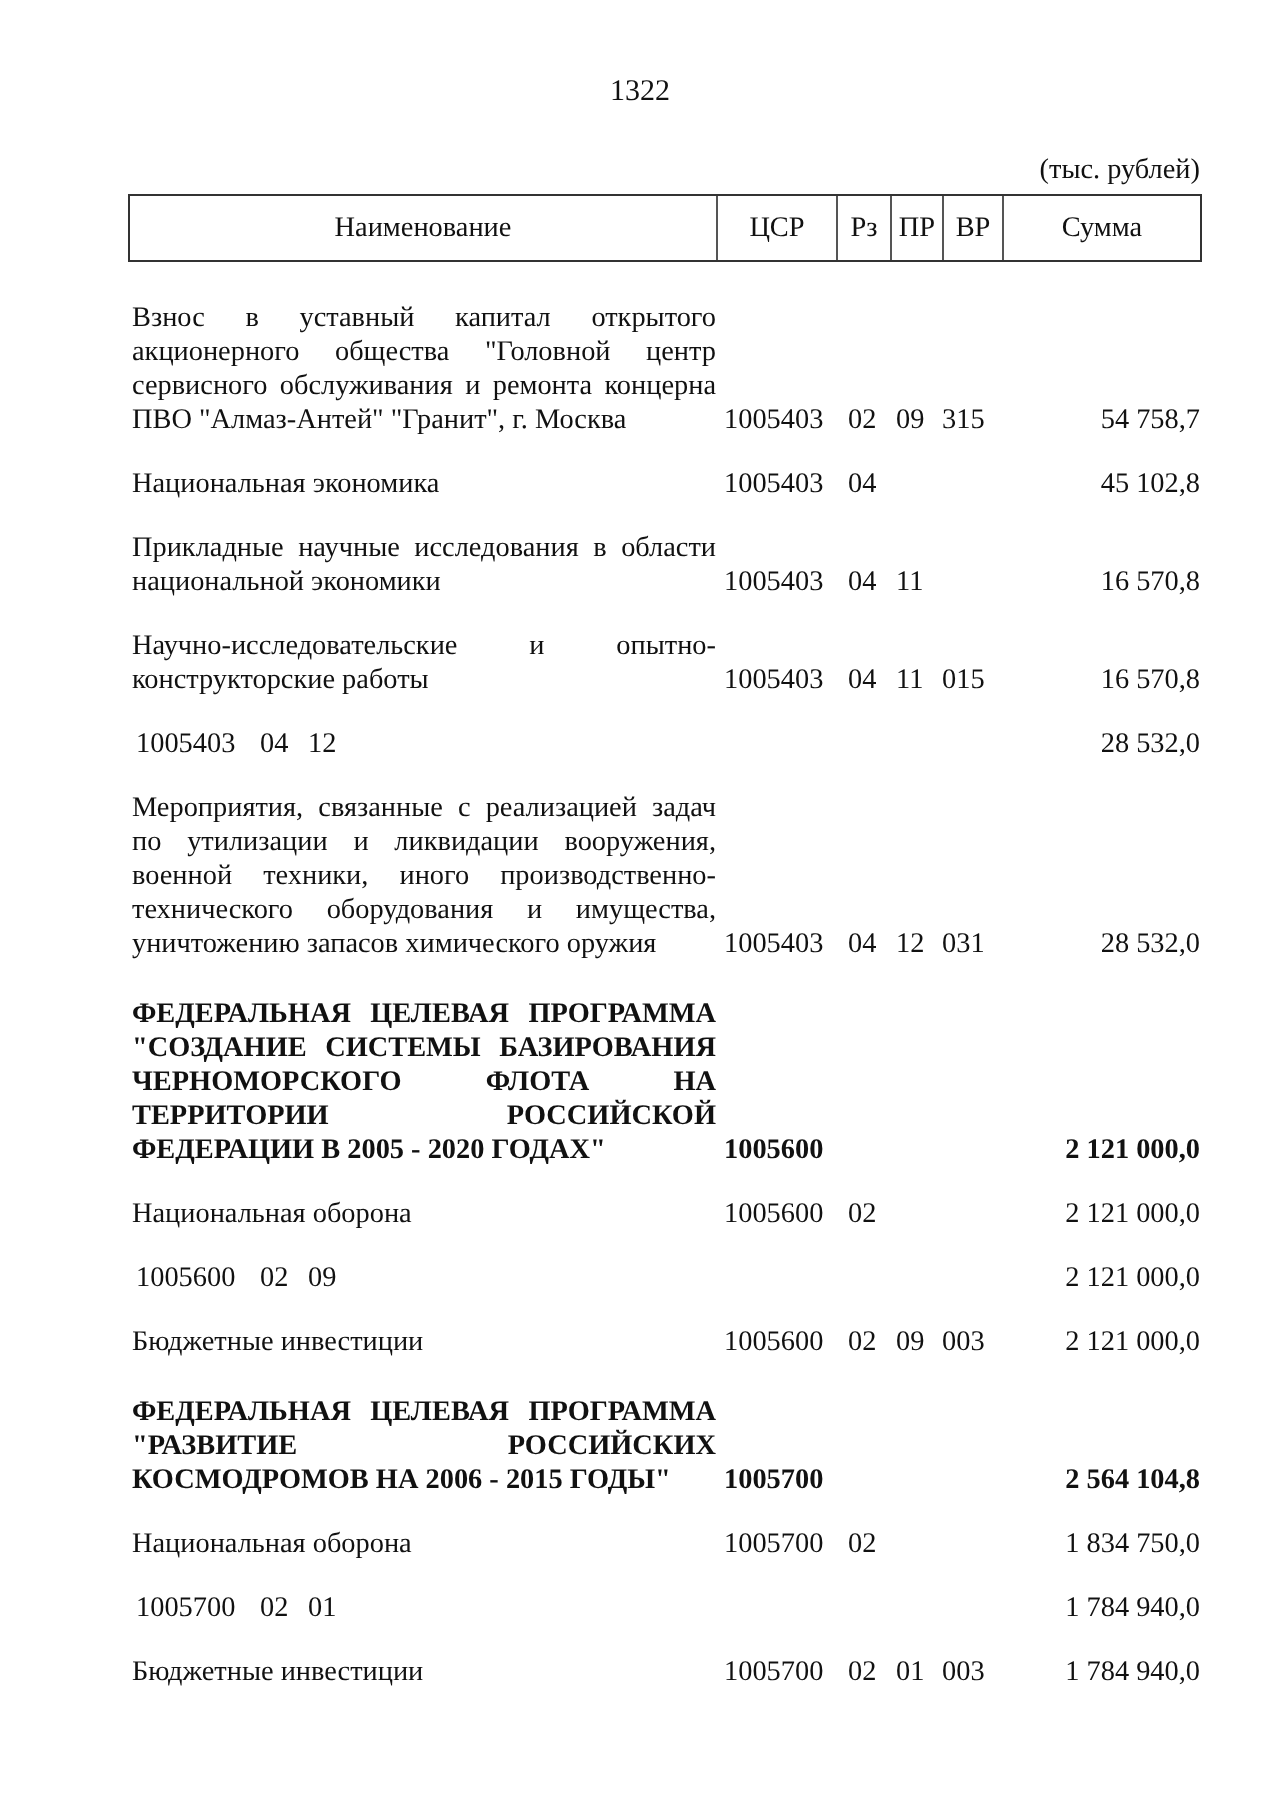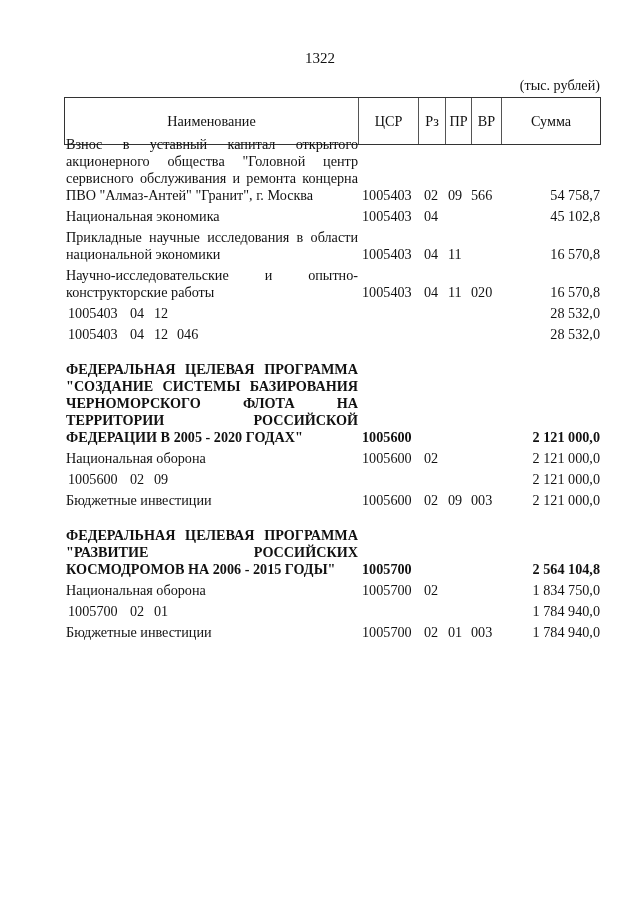--- a/index.html
+++ b/index.html
@@ -4,48 +4,48 @@
 <style>
   html, body { margin: 0; padding: 0; background: #ffffff; }
   body {
     width: 640px; height: 900px; position: relative; overflow: hidden;
     font-family: "Liberation Serif", "DejaVu Serif", serif;
     color: #111;
     font-size: 14.2px;
   }
   .page-number {
     position: absolute; top: 38px; left: 0; width: 640px;
-    text-align: center; font-size: 15px; margin-top: 12px;
+    text-align: center; font-size: 15px;
   }
   .units {
     position: absolute; top: 77px; right: 40px;
     font-size: 14.2px;
   }
   .header {
-    position: absolute; top: 97px; left: 64px; width: 537px; height: 48px;
+    position: absolute; top: 97px; left: 64px; width: 537px; height: 34px;
     border: 1px solid #333; box-sizing: border-box;
     display: flex;
   }
   .header .hc {
     display: flex; align-items: center; justify-content: center;
     border-right: 1px solid #555; box-sizing: border-box; height: 100%;
     font-size: 14.2px;
   }
   .header .hc:last-child { border-right: none; }
   .c-name { width: 294px; }
   .c-csr { width: 60px; }
   .c-rz { width: 27px; }
   .c-pr { width: 26px; }
   .c-vr { width: 30px; }
   .c-sum { flex: 1; }
 
   .rows { position: absolute; top: 136px; left: 64px; width: 537px; }
   .row {
     display: flex; align-items: flex-end;
-    line-height: 17px; margin-bottom: 4px;
+    line-height: 17px; margin-bottom: 4px; margin-top: 15px;
   }
   .row .name {
     width: 294px; text-align: justify; text-align-last: left;
     padding-left: 2px; box-sizing: border-box;
   }
   .row .csr { width: 60px; padding-left: 4px; box-sizing: border-box; }
   .row .rz { width: 27px; padding-left: 6px; box-sizing: border-box; }
   .row .pr { width: 26px; padding-left: 3px; box-sizing: border-box; }
   .row .vr { width: 30px; padding-left: 0px; box-sizing: border-box; }
   .row .sum { flex: 1; text-align: right; padding-right: 1px; }
@@ -66,21 +66,21 @@
   <div class="hc c-vr">ВР</div>
   <div class="hc c-sum">Сумма</div>
 </div>
 
 <div class="rows">
   <div class="row">
     <div class="name">Взнос в уставный капитал открытого акционерного общества "Головной центр сервисного обслуживания и ремонта концерна ПВО "Алмаз-Антей" "Гранит", г. Москва</div>
     <div class="csr">1005403</div>
     <div class="rz">02</div>
     <div class="pr">09</div>
-    <div class="vr">566</div>
+    <div class="vr">315</div>
     <div class="sum">54 758,7</div>
   </div>
   <div class="row">
     <div class="name">Национальная экономика</div>
     <div class="csr">1005403</div>
     <div class="rz">04</div>
     <div class="pr"></div>
     <div class="vr"></div>
     <div class="sum">45 102,8</div>
   </div>
@@ -90,35 +90,36 @@
     <div class="rz">04</div>
     <div class="pr">11</div>
     <div class="vr"></div>
     <div class="sum">16 570,8</div>
   </div>
   <div class="row">
     <div class="name">Научно-исследовательские и опытно-конструкторские работы</div>
     <div class="csr">1005403</div>
     <div class="rz">04</div>
     <div class="pr">11</div>
-    <div class="vr">020</div>
+    <div class="vr">015</div>
     <div class="sum">16 570,8</div>
   </div>
   <div class="row">
     <div class="csr">1005403</div>
     <div class="rz">04</div>
     <div class="pr">12</div>
     <div class="vr"></div>
     <div class="sum">28 532,0</div>
   </div>
   <div class="row">
+    <div class="name">Мероприятия, связанные с реализацией задач по утилизации и ликвидации вооружения, военной техники, иного производственно-технического оборудования и имущества, уничтожению запасов химического оружия</div>
     <div class="csr">1005403</div>
     <div class="rz">04</div>
     <div class="pr">12</div>
-    <div class="vr">046</div>
+    <div class="vr">031</div>
     <div class="sum">28 532,0</div>
   </div>
   <div class="row bold spaced">
     <div class="name">ФЕДЕРАЛЬНАЯ ЦЕЛЕВАЯ ПРОГРАММА "СОЗДАНИЕ СИСТЕМЫ БАЗИРОВАНИЯ ЧЕРНОМОРСКОГО ФЛОТА НА ТЕРРИТОРИИ РОССИЙСКОЙ ФЕДЕРАЦИИ В 2005 - 2020 ГОДАХ"</div>
     <div class="csr">1005600</div>
     <div class="rz"></div>
     <div class="pr"></div>
     <div class="vr"></div>
     <div class="sum">2 121 000,0</div>
   </div>

